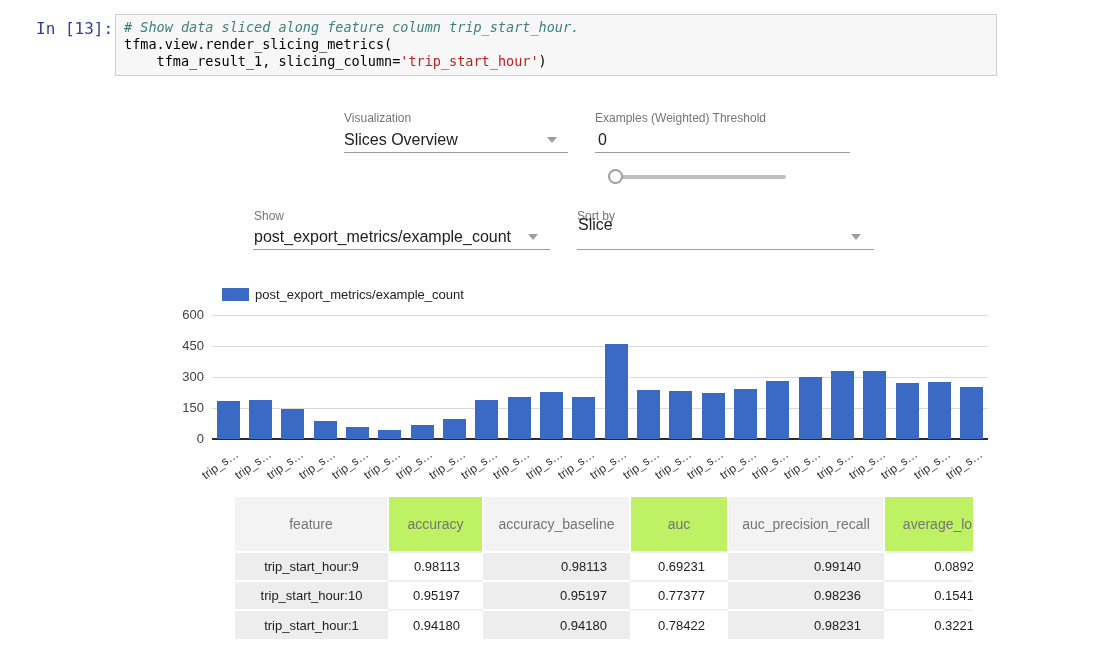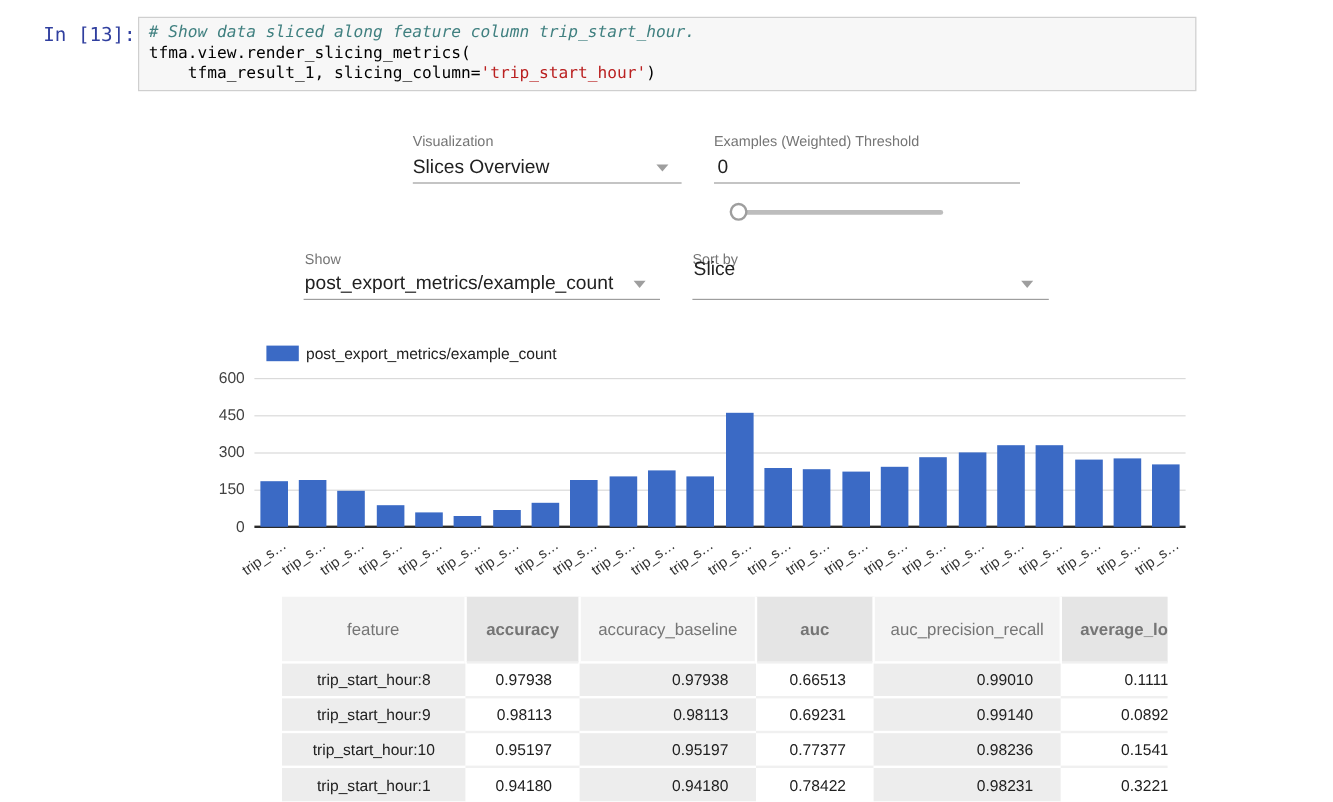--- a/index.html
+++ b/index.html
@@ -38,21 +38,21 @@
     color: #333; transform: rotate(-35deg); transform-origin: 100% 0;
     white-space: nowrap; }
 
   
   .table-clip { left: 235px; top: 497px; width: 738px; height: 171px; overflow: hidden; }
   table { border-collapse: collapse; table-layout: fixed; width: 769px; }
   th { height: 55px; font-weight: normal; font-size: 14px; color: #757575;
     text-align: center; border-bottom: 1px solid #c9c9c9; border-left: 2px solid #fff; }
   th:first-child { border-left: none; }
   th.striped { background: #f3f3f3; }
-  th.plain   { background: #e5e5e5; font-weight: bold; }
+  th.plain   { background: #bef264; }
   td { height: 29px; font-size: 13px; color: #212121; }
   td.striped { background: #ededed; border-top: 2px solid #ffffff; }
   td.plain   { background: #ffffff; border-top: 2px solid #f0f0f0; }
   td.c-0 { text-align: center; }
   td.num { text-align: right; padding-right: 23px; }
   td.c-5 { padding-right: 30px; }
 </style>
 </head>
 <body>
 
@@ -170,28 +170,20 @@
           <th class="striped">feature</th>
           <th class="plain">accuracy</th>
           <th class="striped">accuracy_baseline</th>
           <th class="plain">auc</th>
           <th class="striped">auc_precision_recall</th>
           <th class="plain">average_loss</th>
         </tr>
       </thead>
     <tbody id="tbody">
         <tr>
-          <td class="striped c-0">trip_start_hour:8</td>
-          <td class="plain c-1 num">0.97938</td>
-          <td class="striped c-2 num">0.97938</td>
-          <td class="plain c-3 num">0.66513</td>
-          <td class="striped c-4 num">0.99010</td>
-          <td class="plain c-5 num">0.1111</td>
-        </tr>
-        <tr>
           <td class="striped c-0">trip_start_hour:9</td>
           <td class="plain c-1 num">0.98113</td>
           <td class="striped c-2 num">0.98113</td>
           <td class="plain c-3 num">0.69231</td>
           <td class="striped c-4 num">0.99140</td>
           <td class="plain c-5 num">0.0892</td>
         </tr>
         <tr>
           <td class="striped c-0">trip_start_hour:10</td>
           <td class="plain c-1 num">0.95197</td>

